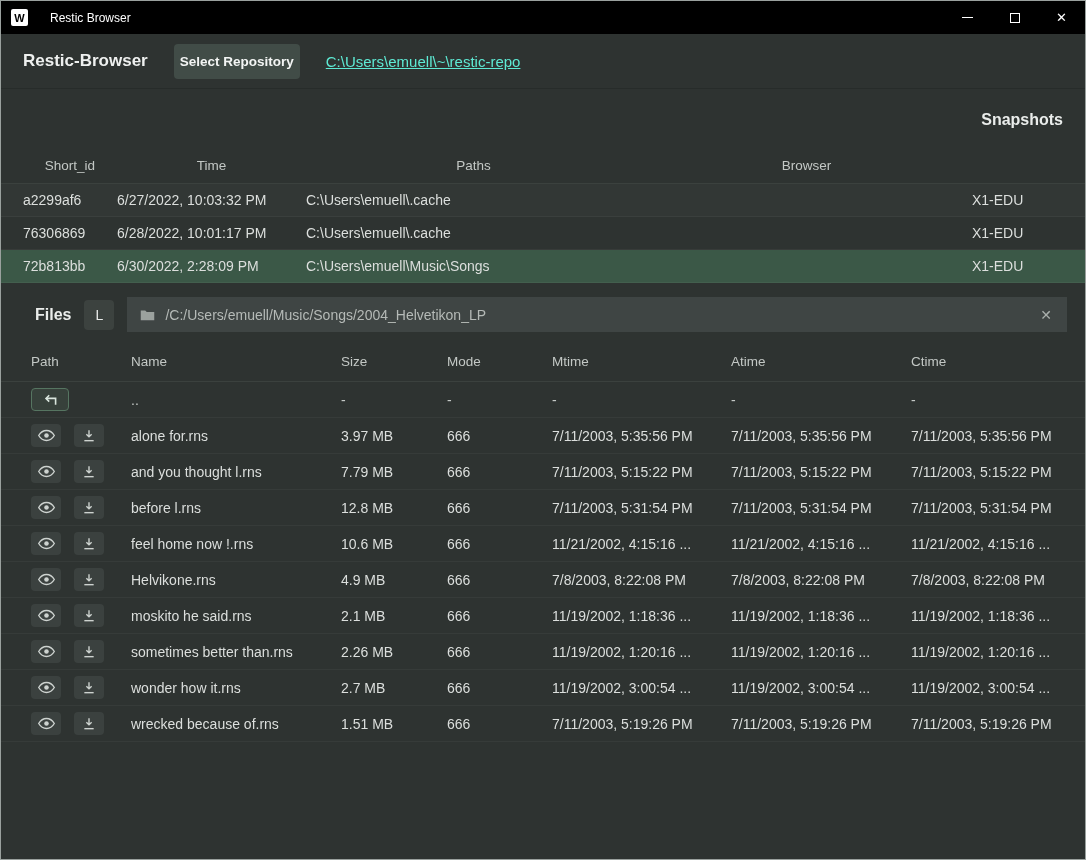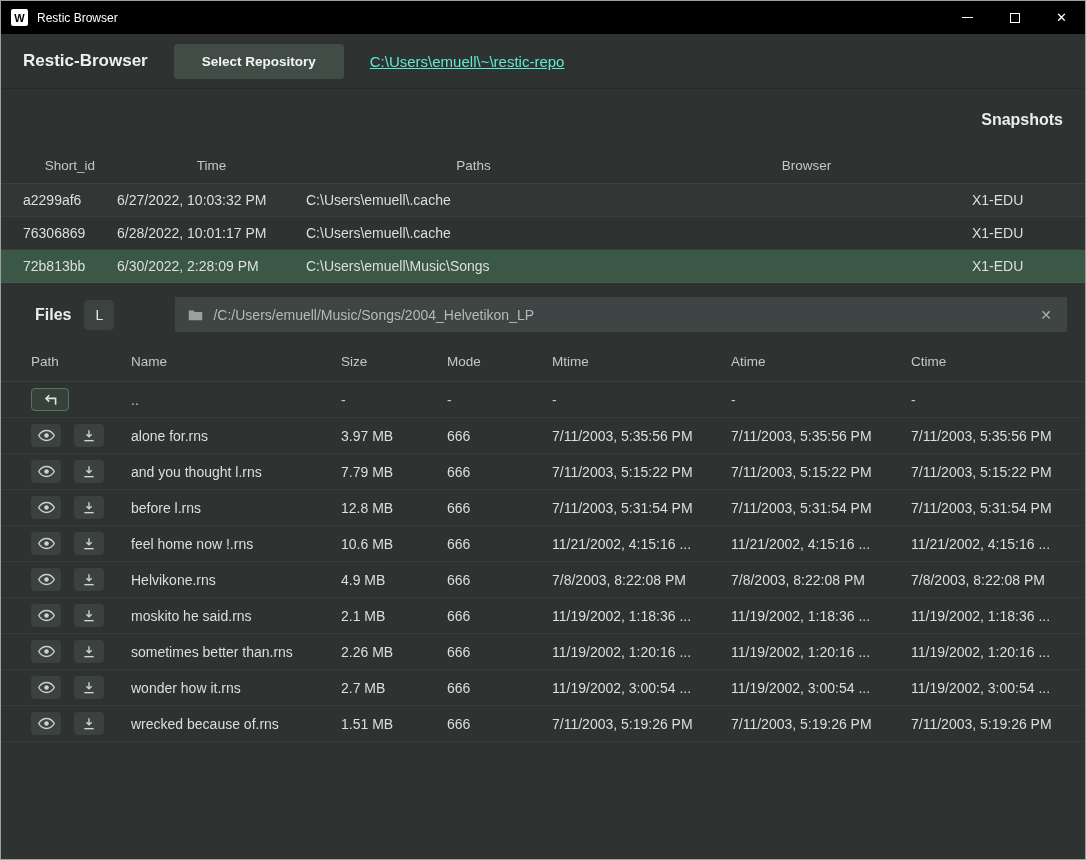--- a/index.html
+++ b/index.html
@@ -20,21 +20,21 @@
     align-items: center;
     padding-left: 10px;
   }
   .app-icon {
     width: 17px; height: 17px;
     background: #fff; color: #000;
     font-size: 11px; font-weight: 700;
     display: flex; align-items: center; justify-content: center;
     border-radius: 2px;
   }
-  .titlebar-title { margin-left: 9px; font-size: 12px; color: #fff; }
+  .titlebar-title { margin-left: 22px; font-size: 12px; color: #fff; }
   .window-controls { margin-left: auto; display: flex; height: 100%; }
   .wc {
     width: 47px; height: 100%;
     display: flex; align-items: center; justify-content: center;
     color: #fff; font-size: 13px; cursor: default;
   }
   .min-glyph { width: 11px; height: 1px; background: #fff; display: block; }
   .max-glyph { width: 10px; height: 10px; border: 1px solid #fff; display: block; }
 
   
@@ -42,21 +42,21 @@
     display: flex; align-items: center;
     padding: 9px 22px;
     gap: 26px;
     height: 55px;
     border-bottom: 1px solid #272c2a;
   }
   .app-title { font-size: 17px; font-weight: 700; color: #eef0ef; }
   .repo-btn {
     background: #414c47; color: #f3f5f4;
     border: none; border-radius: 4px;
-    padding: 10px 28px;
+    padding: 10px 6px;
     font-size: 13.5px; font-weight: 700;
     font-family: inherit;
     cursor: pointer;
   }
   .repo-path { font-size: 15px; color: #5eead4; text-decoration: underline; }
 
   
   .section-title {
     padding: 22px 22px 18px;
     font-size: 16px; font-weight: 700; color: #eaedeb; text-align: right;
@@ -96,21 +96,21 @@
     width: 30px; height: 30px;
     background: #3c423f; color: #e8eae9;
     border: none; border-radius: 4px;
     font-size: 14px; font-family: inherit;
     cursor: pointer;
   }
   .path-bar {
     flex: 1; height: 35px;
     background: #3f4544; border-radius: 0;
     display: flex; align-items: center;
-    padding: 0 13px; gap: 10px; margin-left: 48px;
+    padding: 0 13px; gap: 10px;
   }
   .path-text { flex: 1; font-size: 14px; color: #b5bab7; }
   .clear-btn {
     background: none; border: none;
     color: #aab0ad; font-size: 14px;
     font-family: inherit; cursor: pointer; padding: 0 2px;
   }
 
   
   .files-header, .frow {

